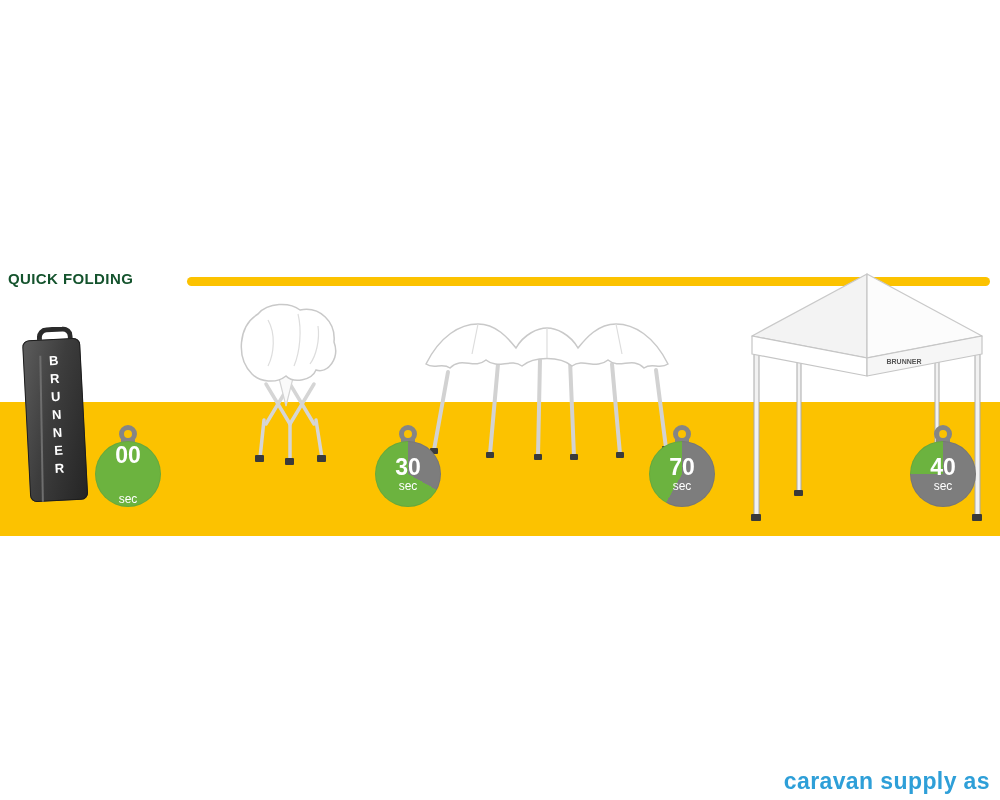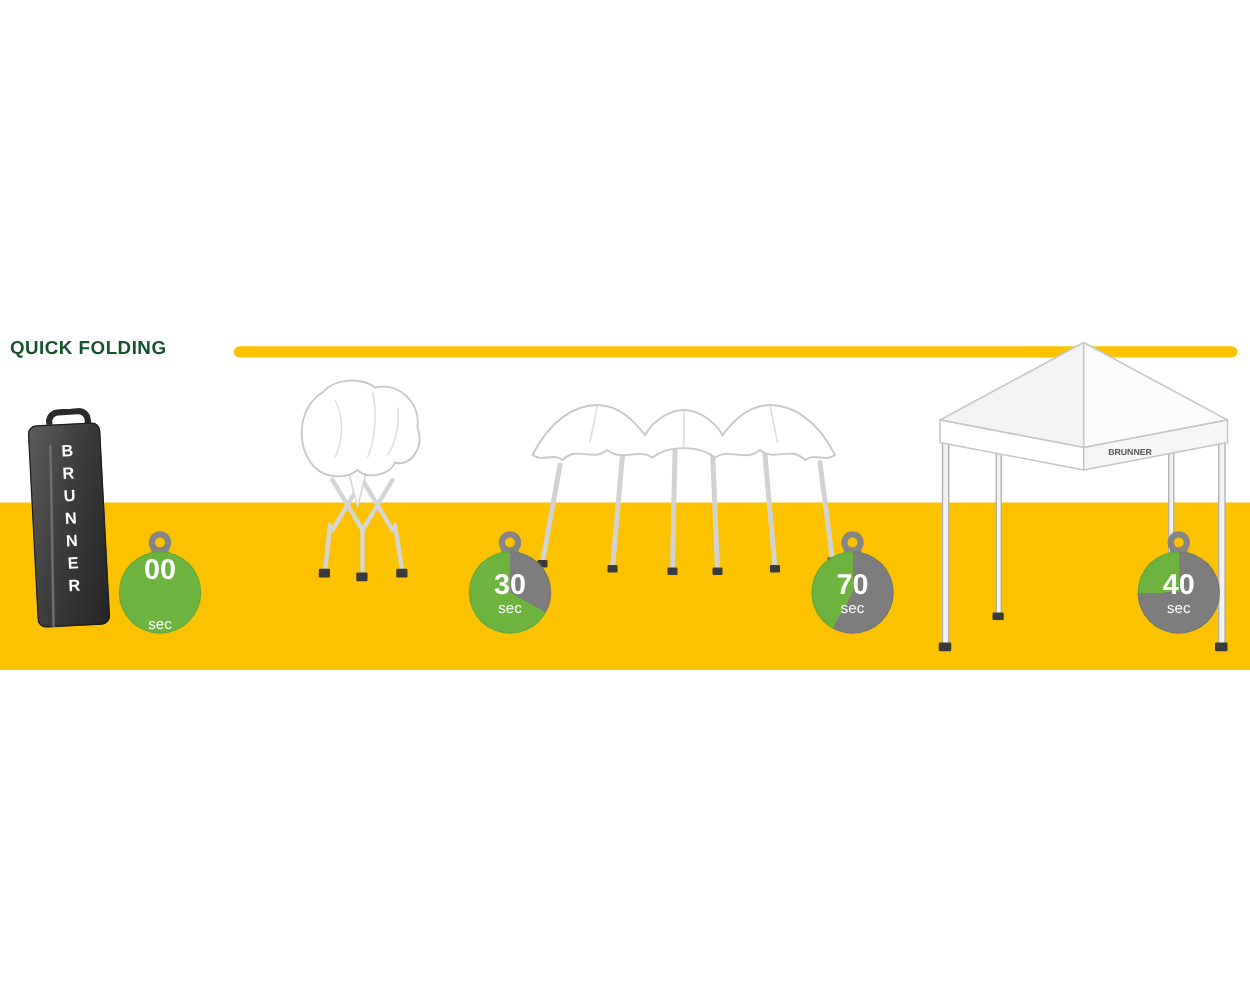--- a/index.html
+++ b/index.html
@@ -193,14 +193,15 @@
 
   <div class="timer" style="left:910px">
     <span class="crown-neck"></span>
     <span class="crown-ring"></span>
     <div class="timer-face" style="background: conic-gradient(rgb(125, 125, 125) 0deg, rgb(125, 125, 125) 270deg, rgb(108, 179, 63) 270deg, rgb(108, 179, 63) 360deg);">
       <span class="t-val">40</span>
       <span class="t-unit">sec</span>
     </div>
   </div>
 
+  <div class="watermark">caravan supply as</div>
 
 </div>
 
 </body></html>

